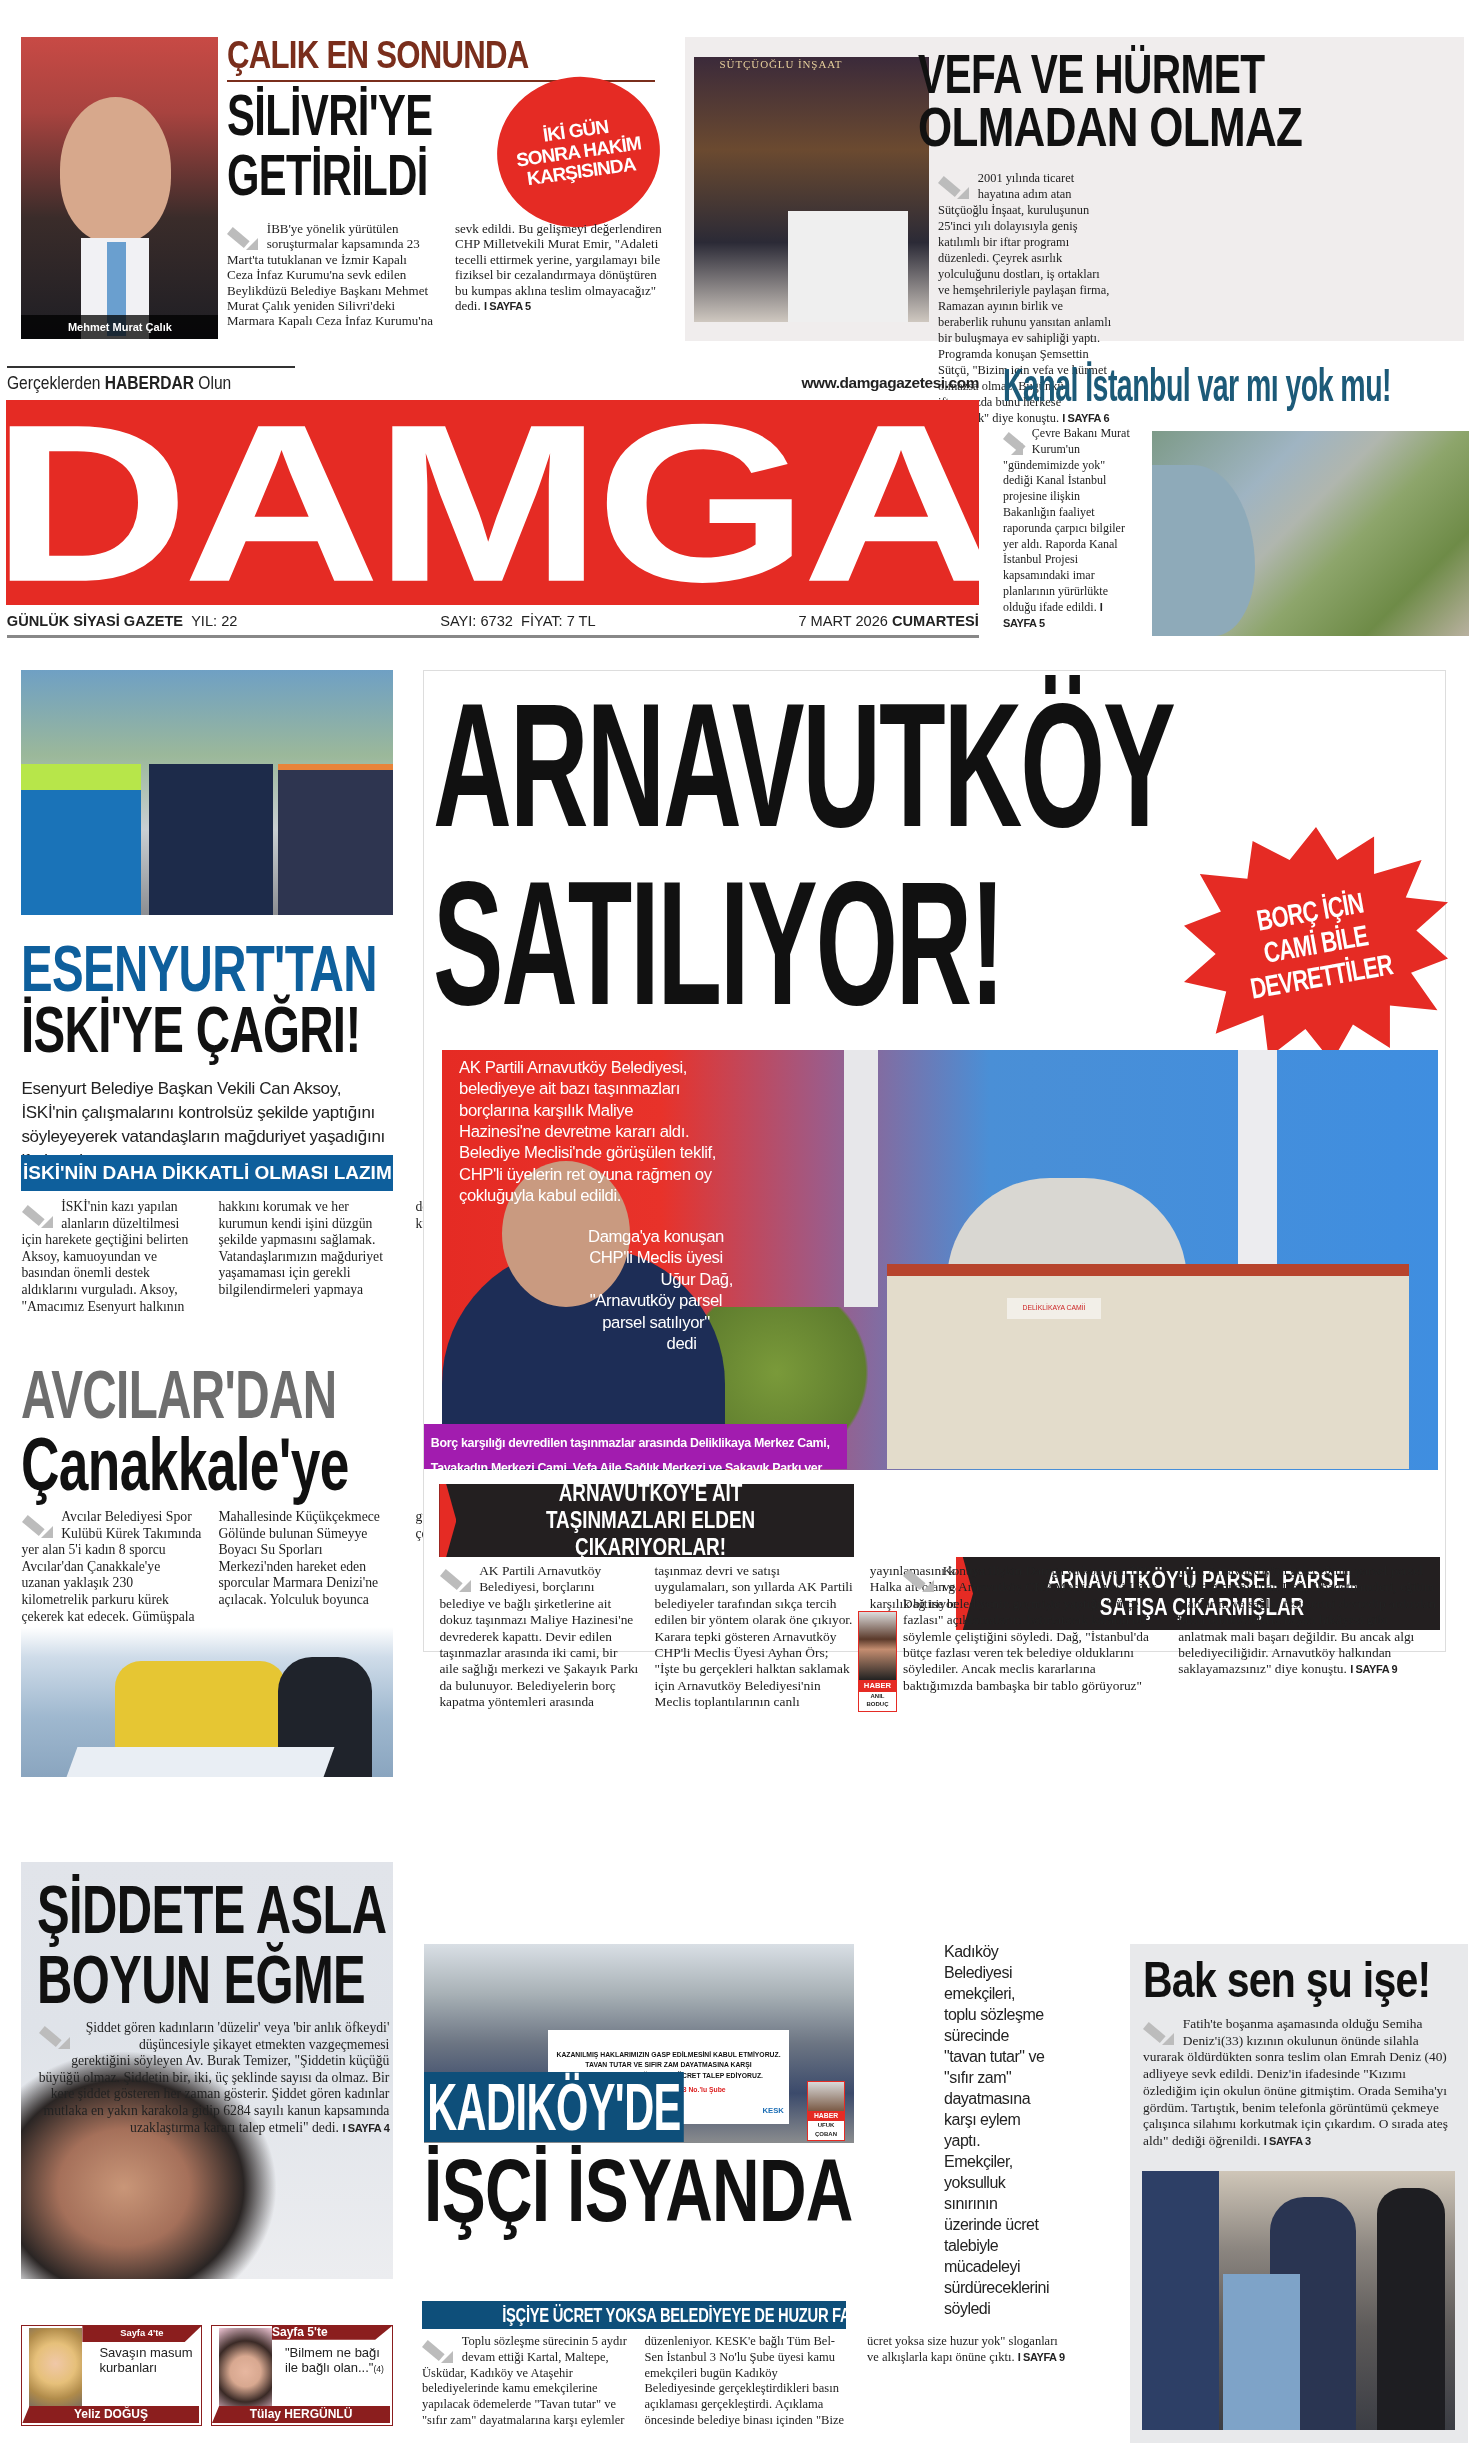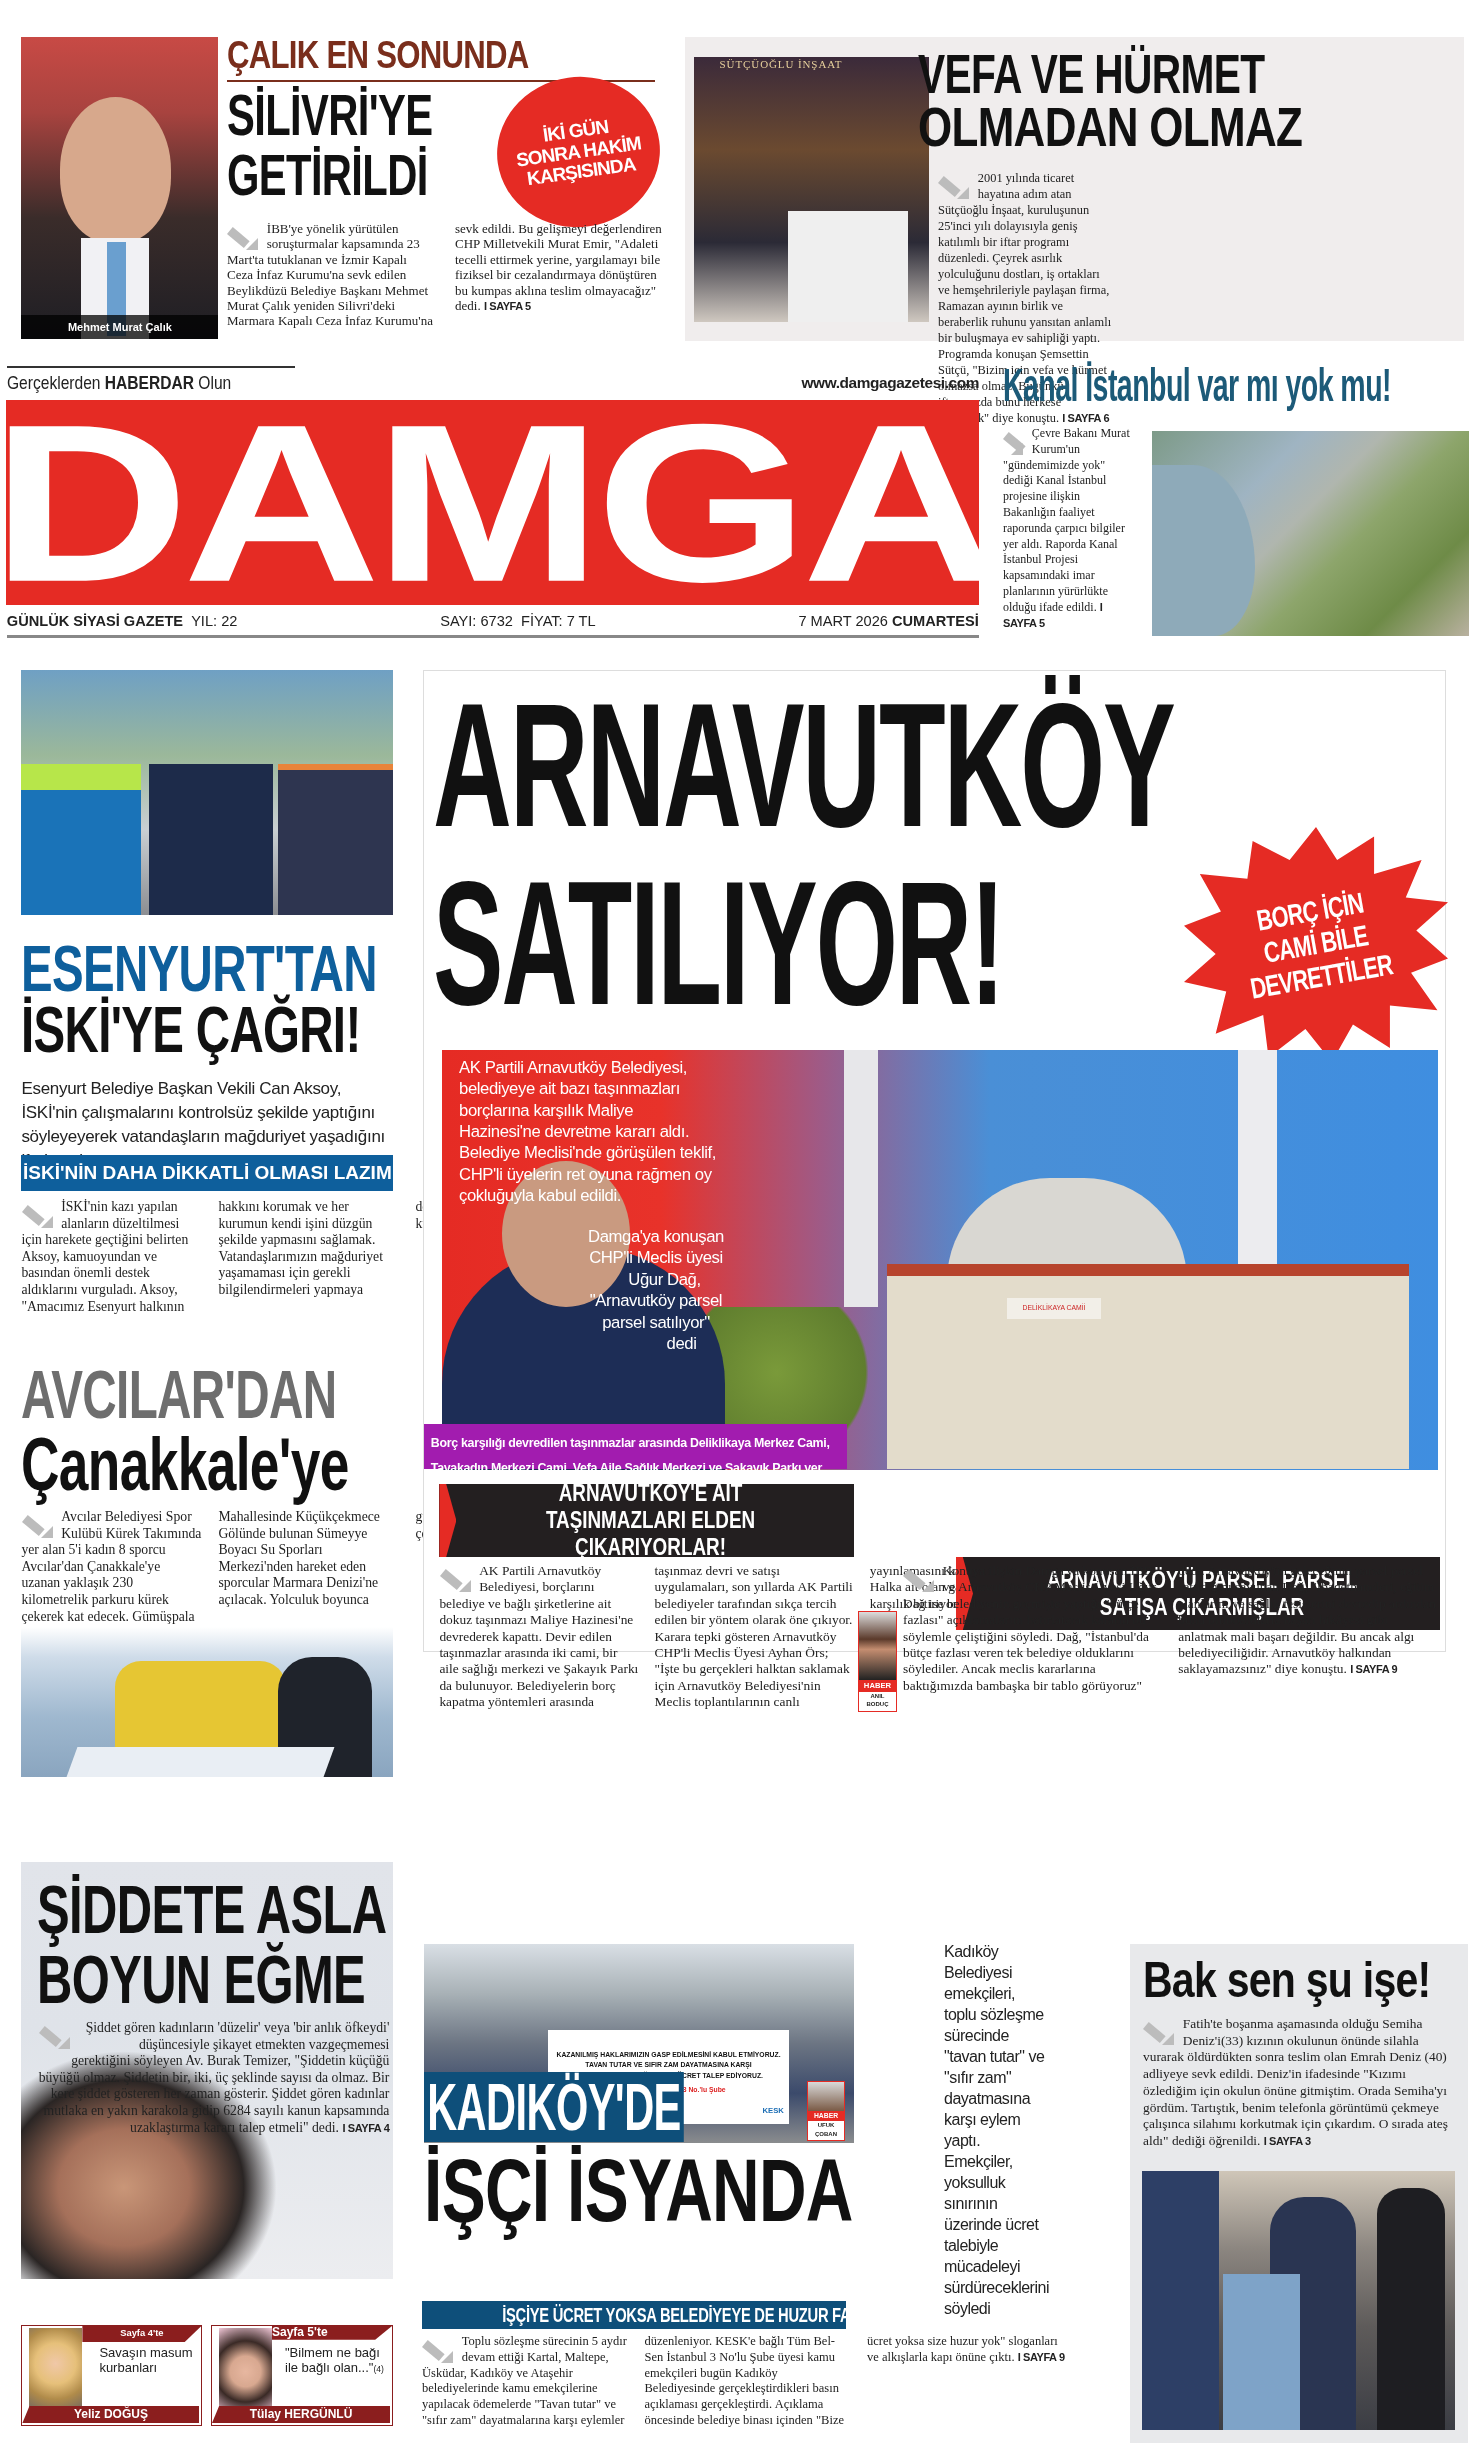--- a/index.html
+++ b/index.html
@@ -136,21 +136,21 @@
     <div class="abs" style="left:505px;top:128px;width:240px;height:103px;border-radius:120px 120px 0 0;background:#d9d7d2"></div>
     <div class="abs" style="left:445px;top:214px;width:522px;height:205px;background:#e3dccb;border-top:12px solid #b7442d"></div>
     <div class="abs" style="left:565px;top:248px;width:94px;height:20.5px;background:#f2efe8;font-family:'Liberation Sans',sans-serif;font-size:6.8px;color:#c22;text-align:center;line-height:20.5px">DELİKLİKAYA CAMİİ</div>
     <div class="abs" style="left:223px;top:257px;width:223px;height:163px;background:radial-gradient(circle at 50% 40%,#7a9a3a 0%,#5f7d2e 60%,transparent 62%)"></div>
     <div class="abs" style="left:0;top:197px;width:283px;height:223px;background:#1d2d56;border-radius:137px 137px 0 0"></div>
     <div class="abs" style="left:60px;top:111px;width:128px;height:146px;border-radius:50%;background:#c99a80"></div>
     <div class="abs" style="left:17px;top:6.8px;width:257px;font-family:'Liberation Sans',sans-serif;font-size:16.7px;line-height:21.4px;color:#fff;letter-spacing:-0.4px">AK Partili Arnavutköy Belediyesi, belediyeye ait bazı taşınmazları borçlarına karşılık Maliye Hazinesi'ne devretme kararı aldı. Belediye Meclisi'nde görüşülen teklif, CHP'li üyelerin ret oyuna rağmen oy çokluğuyla kabul edildi.</div>
     <div class="abs" style="left:137px;top:176px;width:154px;font-family:'Liberation Sans',sans-serif;font-size:16.7px;line-height:21.4px;color:#fff;letter-spacing:-0.4px;text-align:center">
       <div>Damga'ya konuşan</div>
       <div>CHP'li Meclis üyesi</div>
-      <div style="text-align:center;padding-left:17px">Uğur Dağ,</div>
+      <div style="text-align:right;padding-left:17px">Uğur Dağ,</div>
       <div>"Arnavutköy parsel</div>
       <div>parsel satılıyor"</div>
       <div style="padding-left:51px">dedi</div>
     </div>
   </div>
   <div class="abs" style="left:0;top:753px;width:423px;height:45px;background:#a21caf;color:#fff;font-family:'Liberation Sans',sans-serif;font-weight:700;font-size:12.4px;line-height:25px;padding:6.8px 6.8px;letter-spacing:-0.3px">Borç karşılığı devredilen taşınmazlar arasında Deliklikaya Merkez Cami, Tayakadın Merkezi Cami, Vefa Aile Sağlık Merkezi ve Şakayık Parkı yer alıyor.</div>
 
   <div class="abs tab-head" style="left:15.4px;top:813px;width:415px;height:73px;font-size:23px;line-height:27px;padding:0 26px 0 34px">
     <span style="display:inline-block;transform:scaleX(.82)">ARNAVUTKÖY'E AİT TAŞINMAZLARI ELDEN ÇIKARIYORLAR!</span>
   </div>

